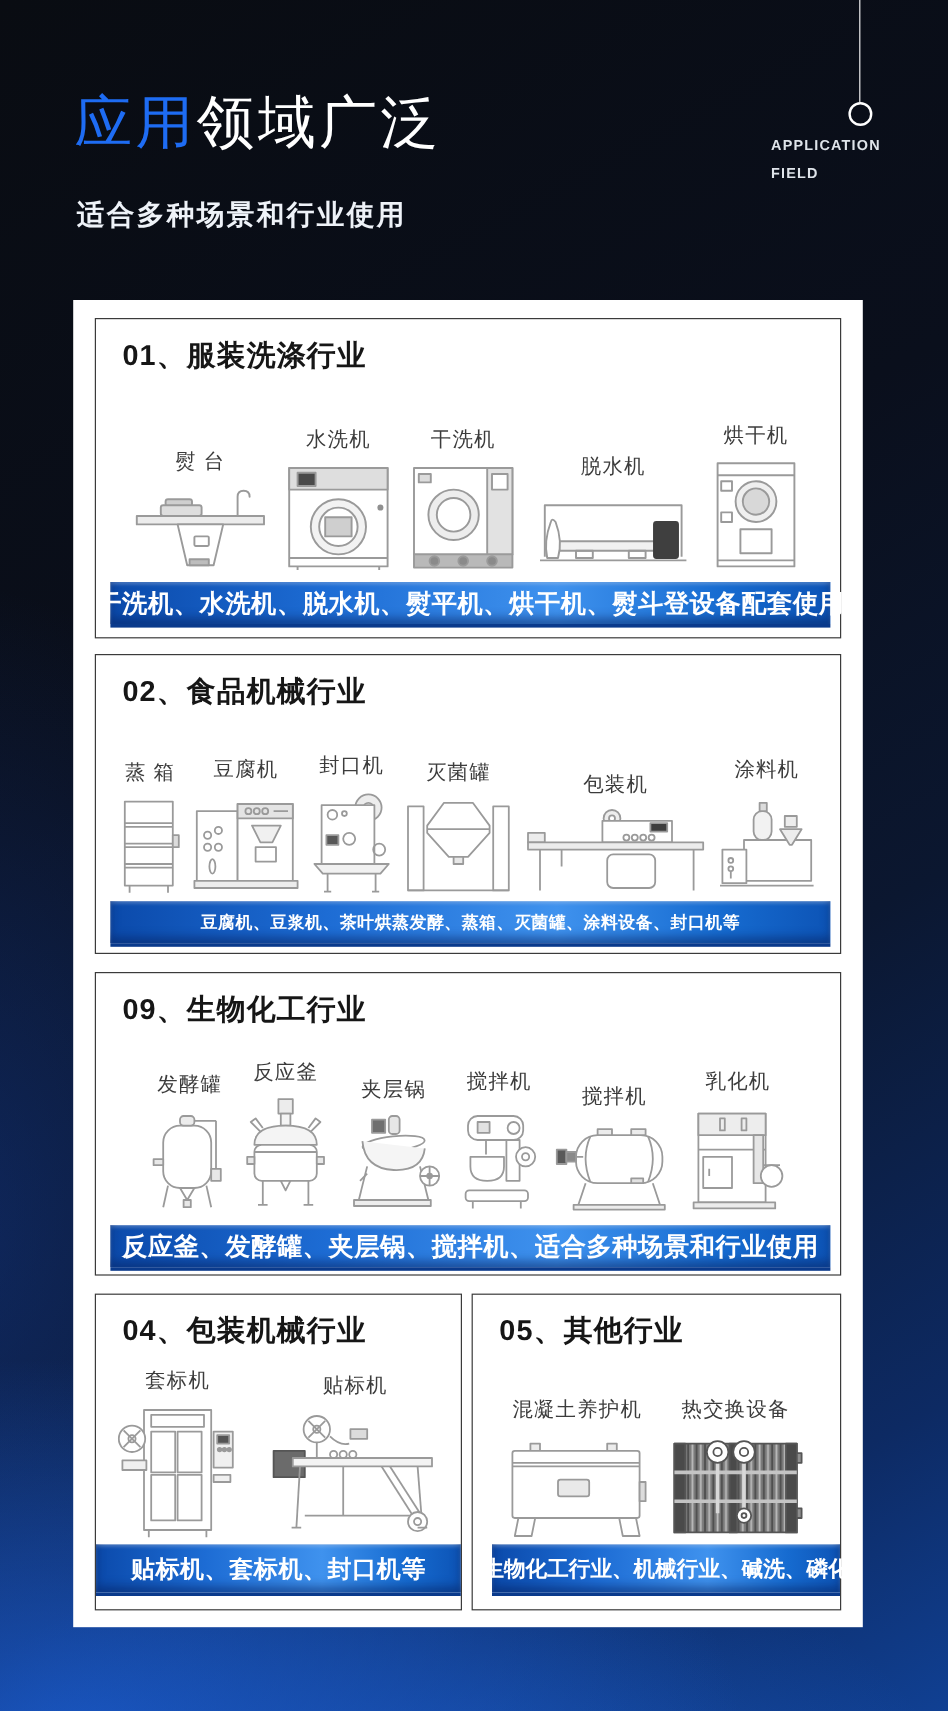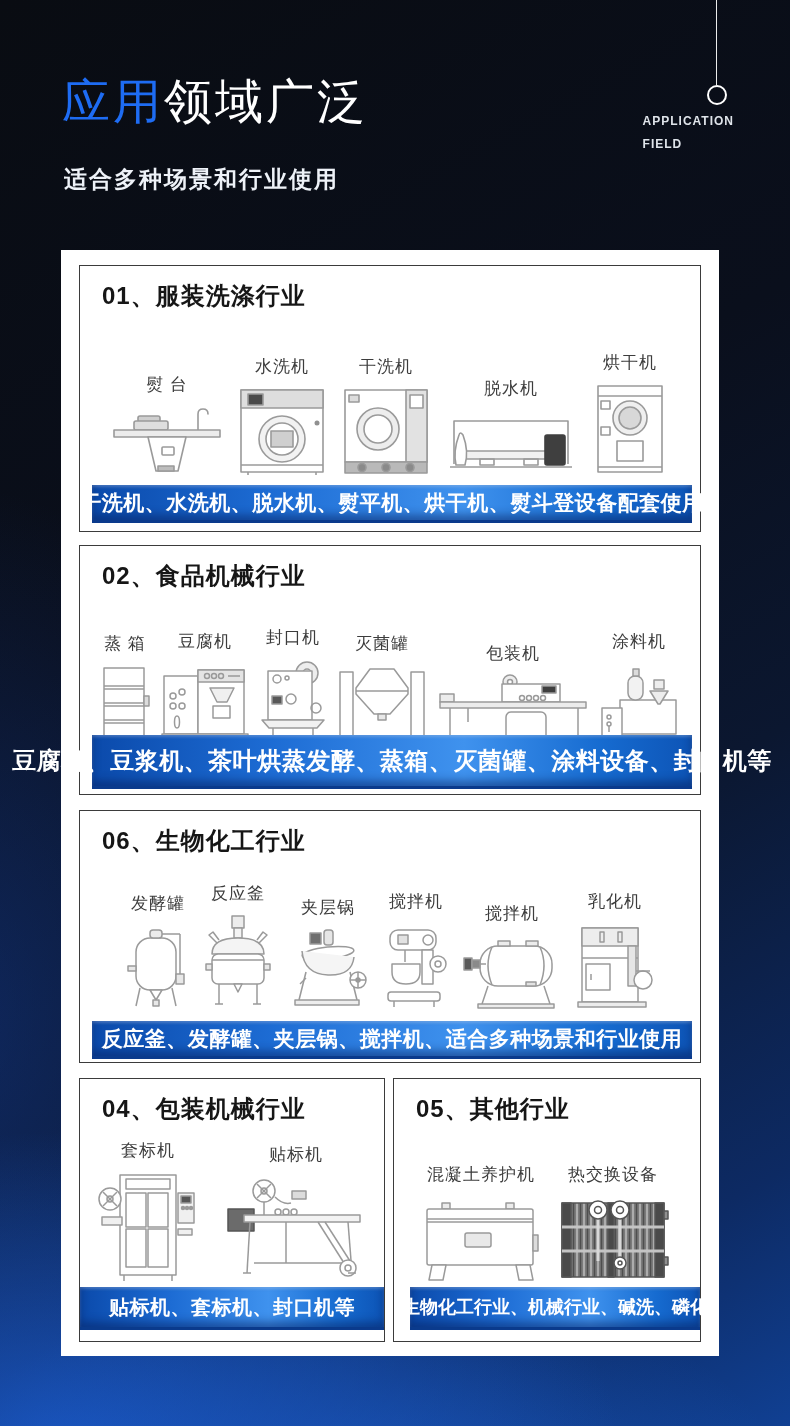--- a/index.html
+++ b/index.html
@@ -38,21 +38,21 @@
   .machine{margin:0;display:flex;flex-direction:column;align-items:center;}
   .m-label{font-size:17px;color:#3c3c3c;margin-bottom:9px;white-space:nowrap;letter-spacing:1px;}
   .m-svg{display:block;}
   
   .banner{position:absolute;display:flex;align-items:center;justify-content:center;
     color:#fff;font-weight:bold;letter-spacing:.5px;white-space:nowrap;
     background:linear-gradient(90deg,#0b4aab 0%,#1d6cd4 30%,#3f92ee 62%,#166bd0 85%,#0d54b6 100%);
     box-shadow:inset 0 -5px 8px rgba(5,30,90,.5), inset 0 2px 3px rgba(255,255,255,.25);
     border-bottom:3px solid #0a3a8c;box-sizing:border-box;}
   .card1 .banner{left:12px;right:8px;bottom:8px;height:38px;font-size:21px;}
-  .card2 .banner{left:12px;right:8px;bottom:5px;height:54px;font-size:24px;}
+  .card2 .banner{left:12px;right:8px;bottom:5px;height:38px;font-size:14px;}
   .card3 .banner{left:12px;right:8px;bottom:3px;height:38px;font-size:21px;}
   .card4 .banner{left:0;right:0;bottom:11px;height:43px;font-size:20px;}
   .card5 .banner{left:16px;right:0;bottom:11px;height:43px;font-size:18px;letter-spacing:0;}
 </style>
 </head>
 <body>
 
 <div class="page">
 
   <div class="hero-title"><span class="accent">应用</span><span>领域广泛</span></div>
@@ -262,21 +262,21 @@
                 <line x1="11" y1="64" x2="11" y2="70"></line>
               <line x1="2" y1="76" x2="80" y2="76"></line>
             </g>
           </svg>
         </figure>
       </div>
       <div class="banner">豆腐机、豆浆机、茶叶烘蒸发酵、蒸箱、灭菌罐、涂料设备、封口机等</div>
     </section>
 
     <section class="card card3">
-      <h2>06、生物化工行业</h2>
+      <h2>09、生物化工行业</h2>
       <div class="machines">
         <figure class="machine">
           <figcaption class="m-label">发酵罐</figcaption>
           <svg class="m-svg" width="64" height="86" viewBox="0 0 64 86">
             <g fill="none" stroke="#9a9a9a" stroke-width="1.5" stroke-linejoin="round">
               <rect x="10" y="14" width="40" height="52" rx="14" fill="#fff"></rect>
               <rect x="24" y="6" width="12" height="8" rx="3" fill="#ececec"></rect>
               <line x1="54" y1="10" x2="54" y2="50"></line>
                 <line x1="36" y1="10" x2="54" y2="10"></line>
               <rect x="50" y="50" width="8" height="10" fill="#e8e8e8"></rect>

